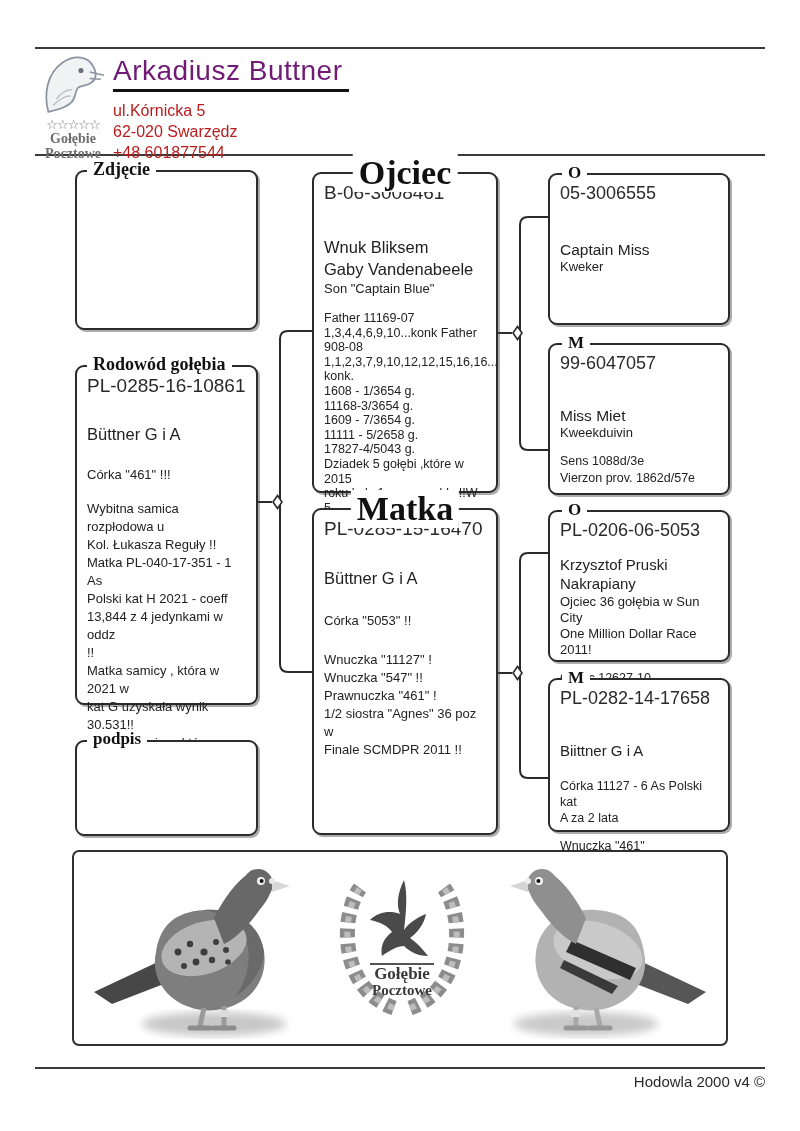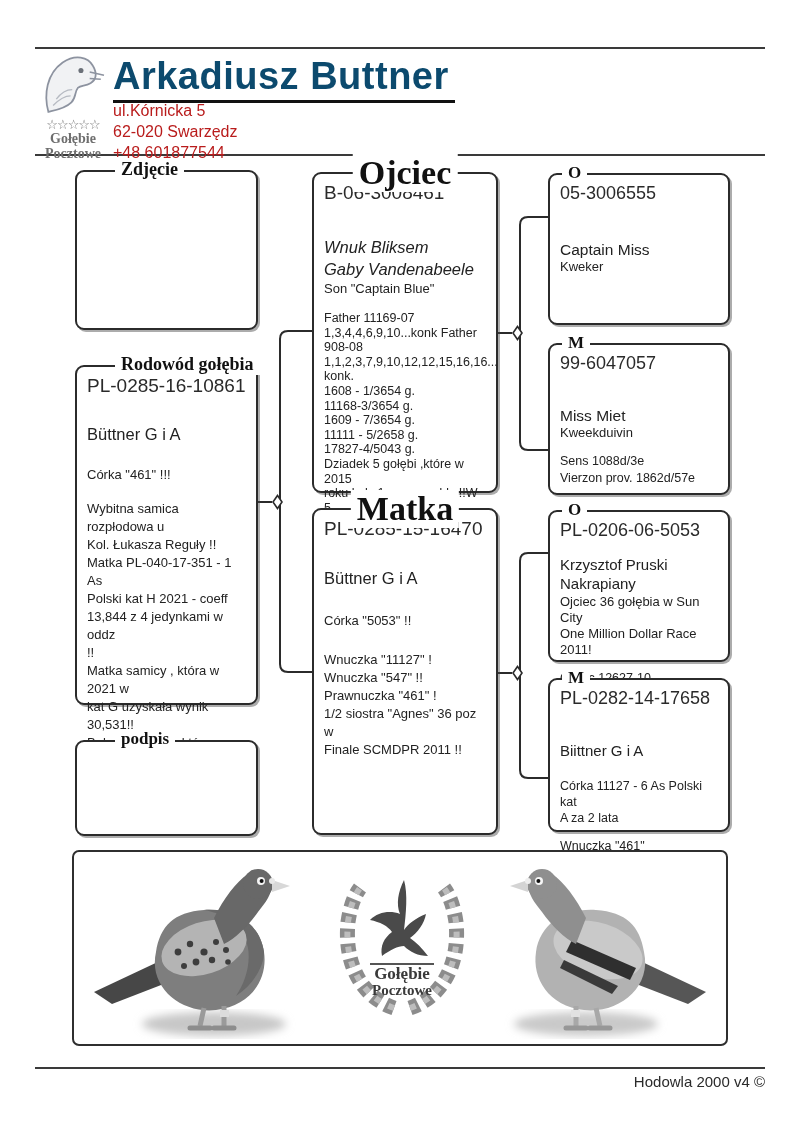--- a/index.html
+++ b/index.html
@@ -1,34 +1,34 @@
 <!DOCTYPE html>
 <html><head>
 <meta charset="utf-8">
 <style>
   html,body{margin:0;padding:0;background:#ffffff;}
   #page{position:relative;width:800px;height:1131px;background:#fff;overflow:hidden;
         font-family:"Liberation Sans",sans-serif;color:#222;}
   .rule{position:absolute;height:2px;background:#3a3a3a;}
   
-  #owner-name{position:absolute;left:113px;top:55px;font-size:38px;font-weight:bold;
-     color:#0c4a6e;border-bottom:3px solid #111;padding:0 6px 2px 0;letter-spacing:.5px;}
+  #owner-name{position:absolute;left:113px;top:55px;font-size:28px;font-weight:normal;
+     color:#701a75;border-bottom:3px solid #111;padding:0 6px 2px 0;letter-spacing:.5px;}
   #owner-address{position:absolute;left:113px;top:100px;font-size:16px;line-height:21px;
      white-space:pre-line;color:#b91c1c;}
   #logo{position:absolute;left:34px;top:53px;width:78px;text-align:center;}
   #logo .stars{font-size:13px;letter-spacing:-1px;color:#777;line-height:12px;}
   #logo .ltxt{font-family:"Liberation Serif",serif;font-weight:bold;color:#6e6e6e;
      font-size:14px;line-height:15px;}
   
   .pbox{position:absolute;border:2px solid #2b2b2b;border-radius:9px;background:#fff;
         box-shadow:2px 2px 0 rgba(70,70,70,.45);padding:8px 10px;box-sizing:border-box;}
   .legend{position:absolute;background:#fff;padding:0 6px;font-family:"Liberation Serif",serif;
         font-weight:bold;color:#111;white-space:nowrap;}
   .legend.center{left:50%;transform:translateX(-50%);top:-20px;font-size:34px;}
-  .legend.left{left:10px;top:-13px;font-size:18px;margin-left:28px;}
+  .legend.left{left:10px;top:-13px;font-size:18px;}
   .legend.om{left:12px;top:-12px;font-size:17px;}
   .ring{font-size:19px;color:#2a2a2a;}
   .ring.sm{font-size:18px;}
   .bname{font-size:16.5px;line-height:22px;white-space:pre-line;}
   .bname.sm{font-size:15px;line-height:19px;}
   .bnote{font-size:13px;line-height:16px;white-space:pre-line;}
   .bdet{font-size:13px;line-height:18px;white-space:pre-line;}
   .bdet.tight{font-size:12.5px;line-height:14.6px;}
   .bdet.rcol{font-size:12.5px;line-height:16.5px;}
   
@@ -106,21 +106,21 @@
 kat F !!!</div>
   </div>
 
   <div class="pbox" style="left:75px;top:740px;width:183px;height:96px;">
     <span class="legend left" style="font-size:17px;">podpis</span>
   </div>
 
   <div class="pbox" style="left:312px;top:172px;width:186px;height:321px;">
     <span class="legend center">Ojciec</span>
     <div class="ring">B-06-3008461</div>
-    <div class="bname" style="margin-top:32px;font-style:italic;">Wnuk Bliksem
+    <div class="bname" style="margin-top:32px;">Wnuk Bliksem
 Gaby Vandenabeele</div>
     <div class="bnote" style="margin-top:1px;">Son "Captain Blue"</div>
     <div class="bdet tight" style="margin-top:14px;">Father 11169-07
 1,3,4,4,6,9,10...konk Father
 908-08
 1,1,2,3,7,9,10,12,12,15,16,16...
 konk.
 1608 - 1/3654 g.
 11168-3/3654 g.
 1609 - 7/3654 g.

